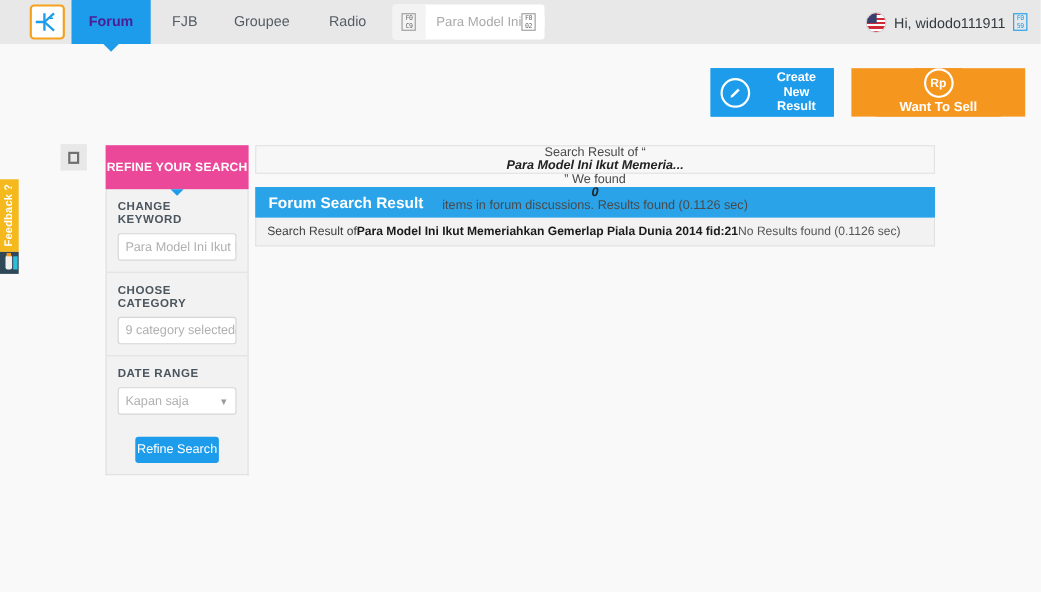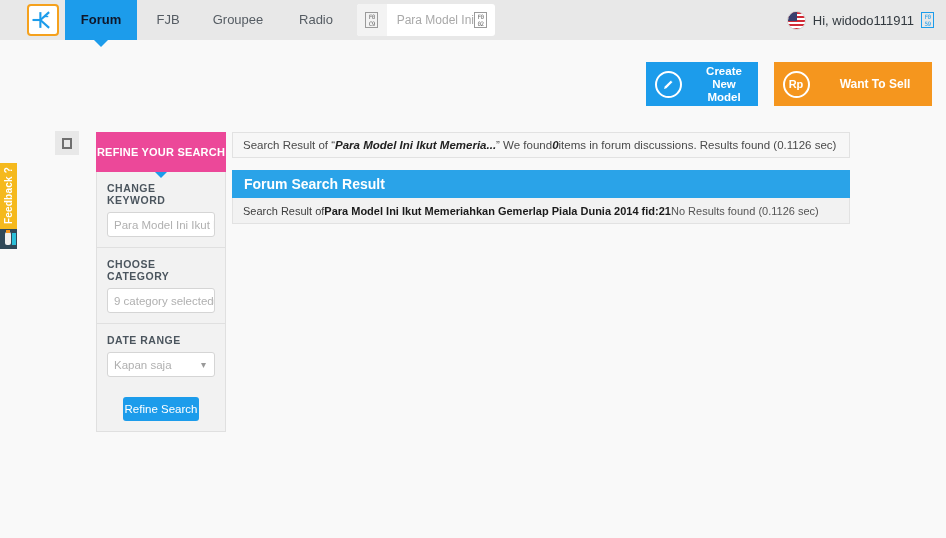--- a/index.html
+++ b/index.html
@@ -32,21 +32,21 @@
     position: absolute; top: 0; height: 40px;
     line-height: 40px;
     font-size: 13px;
     color: #555c63;
     text-align: center;
     cursor: pointer;
     user-select: none;
   }
   .nav-tab.active {
     background: #1c9ceb;
-    color: #0f172a;
+    color: #4c1d95;
     font-weight: bold;
   }
   .nav-tab.active .caret-down {
     position: absolute;
     bottom: -7px; left: 50%;
     margin-left: -7px;
     width: 0; height: 0;
     border-left: 7px solid transparent;
     border-right: 7px solid transparent;
     border-top: 7px solid #1c9ceb;
@@ -149,21 +149,21 @@
   .act-label {
     height: 44px;
     display: flex; align-items: center; justify-content: center;
     color: #ffffff; font-size: 11.5px; font-weight: bold;
     line-height: 13px; text-align: center;
     padding: 0 8px;
   }
   .btn-thread { right: 180px; width: 112px; background: #1c9ceb; }
   .btn-thread .act-icon { background: #1c9ceb; }
   .btn-thread .act-label { background: #1c9ceb; width: 68px; }
-  .btn-sell  { right: 6px; width: 158px; background: #f5961e; }
+  .btn-sell  { right: 6px; width: 158px; background: #f5961e; flex-direction: column; }
   .btn-sell .act-icon { background: #f5961e; }
   .btn-sell .act-label { background: #f5961e; width: 114px; font-size: 12px; }
   .pencil-svg { width: 13px; height: 13px; }
 
   
   .feedback-tab {
     position: absolute; left: 0; top: 163px;
     width: 17px; height: 66px;
     background: #f5b91d;
     color: #ffffff;
@@ -296,20 +296,21 @@
   .results { position: absolute; left: 232px; top: 132px; width: 618px; }
   .result-summary {
     background: #f7f7f7;
     border: 1px solid #e2e2e2;
     height: 26px;
     display: flex; align-items: center;
     padding: 0 10px;
     font-size: 11.5px;
     color: #4a4a4a;
     white-space: nowrap;
+    flex-direction: column;
   }
   .result-summary b { color: #222; font-style: italic; }
   .panel { margin-top: 12px; }
   .panel-head {
     background: #2aa3e8;
     height: 28px;
     display: flex; align-items: center;
     padding: 0 12px;
     color: #ffffff;
     font-size: 14px;
@@ -390,21 +391,21 @@
 <div class="action-row">
   <div class="act-btn btn-thread">
     <span class="act-icon">
       <span class="circ">
         <svg class="pencil-svg" viewBox="0 0 16 16">
           <path d="M2.5 13.5 L3.4 10.6 L11 3 L13 5 L5.4 12.6 Z" fill="#ffffff"></path>
           <path d="M11 3 L13 5" stroke="#1c9ceb" stroke-width="0.8"></path>
         </svg>
       </span>
     </span>
-    <span class="act-label">Create New Model</span>
+    <span class="act-label">Create New Result</span>
   </div>
   <div class="act-btn btn-sell">
     <span class="act-icon">
       <span class="circ">Rp</span>
     </span>
     <span class="act-label">Want To Sell</span>
   </div>
 </div>
 
 <div class="feedback-tab">

